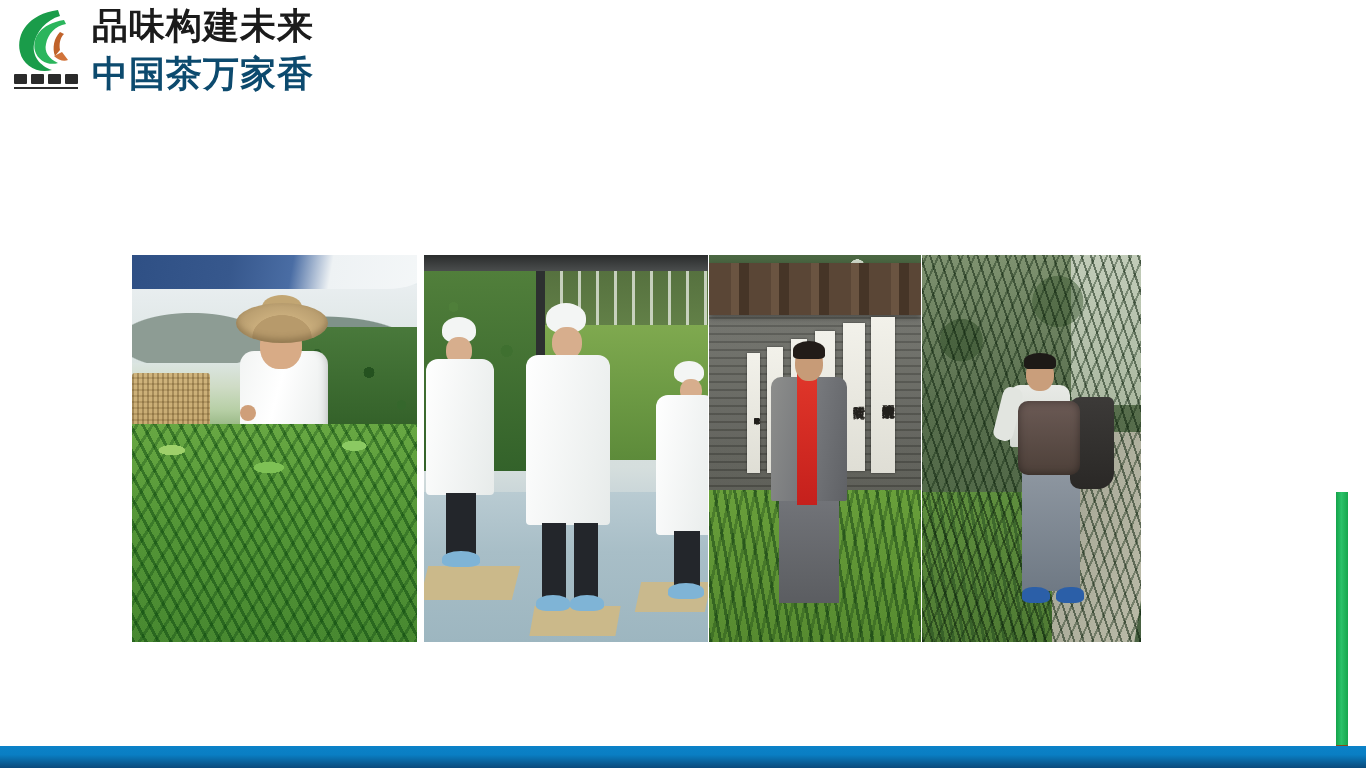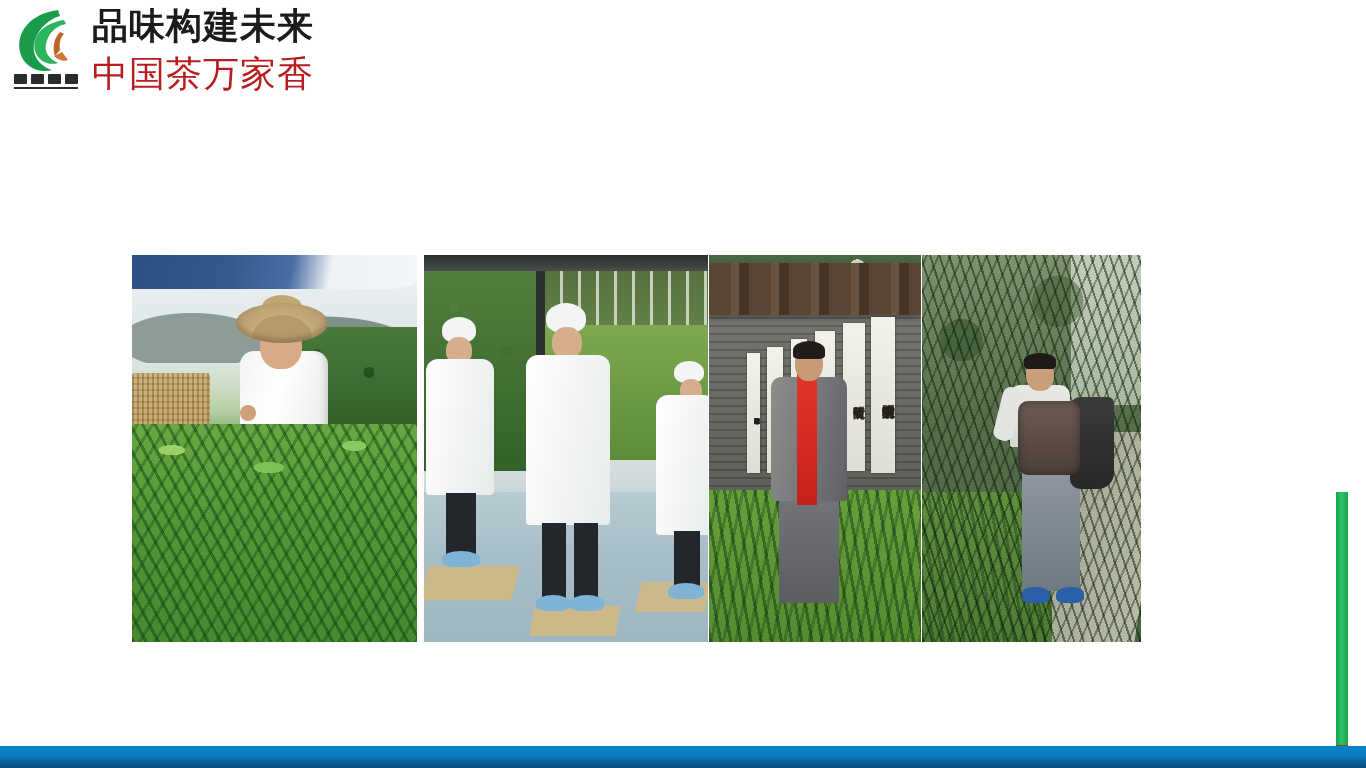--- a/index.html
+++ b/index.html
@@ -47,22 +47,22 @@
   }
   .brand-line1 {
     font-size: 36px;
     font-weight: bold;
     color: #1b1b1b;
     letter-spacing: 1px;
     white-space: nowrap;
   }
   .brand-line2 {
     font-size: 36px;
-    font-weight: normal;
-    color: #b91c1c;
+    font-weight: bold;
+    color: #0c4a6e;
     letter-spacing: 1px;
     white-space: nowrap;
     margin-top: 12px;
   }
 
   
   .slide-title {
     position: absolute;
     left: 0;
     right: 0;

